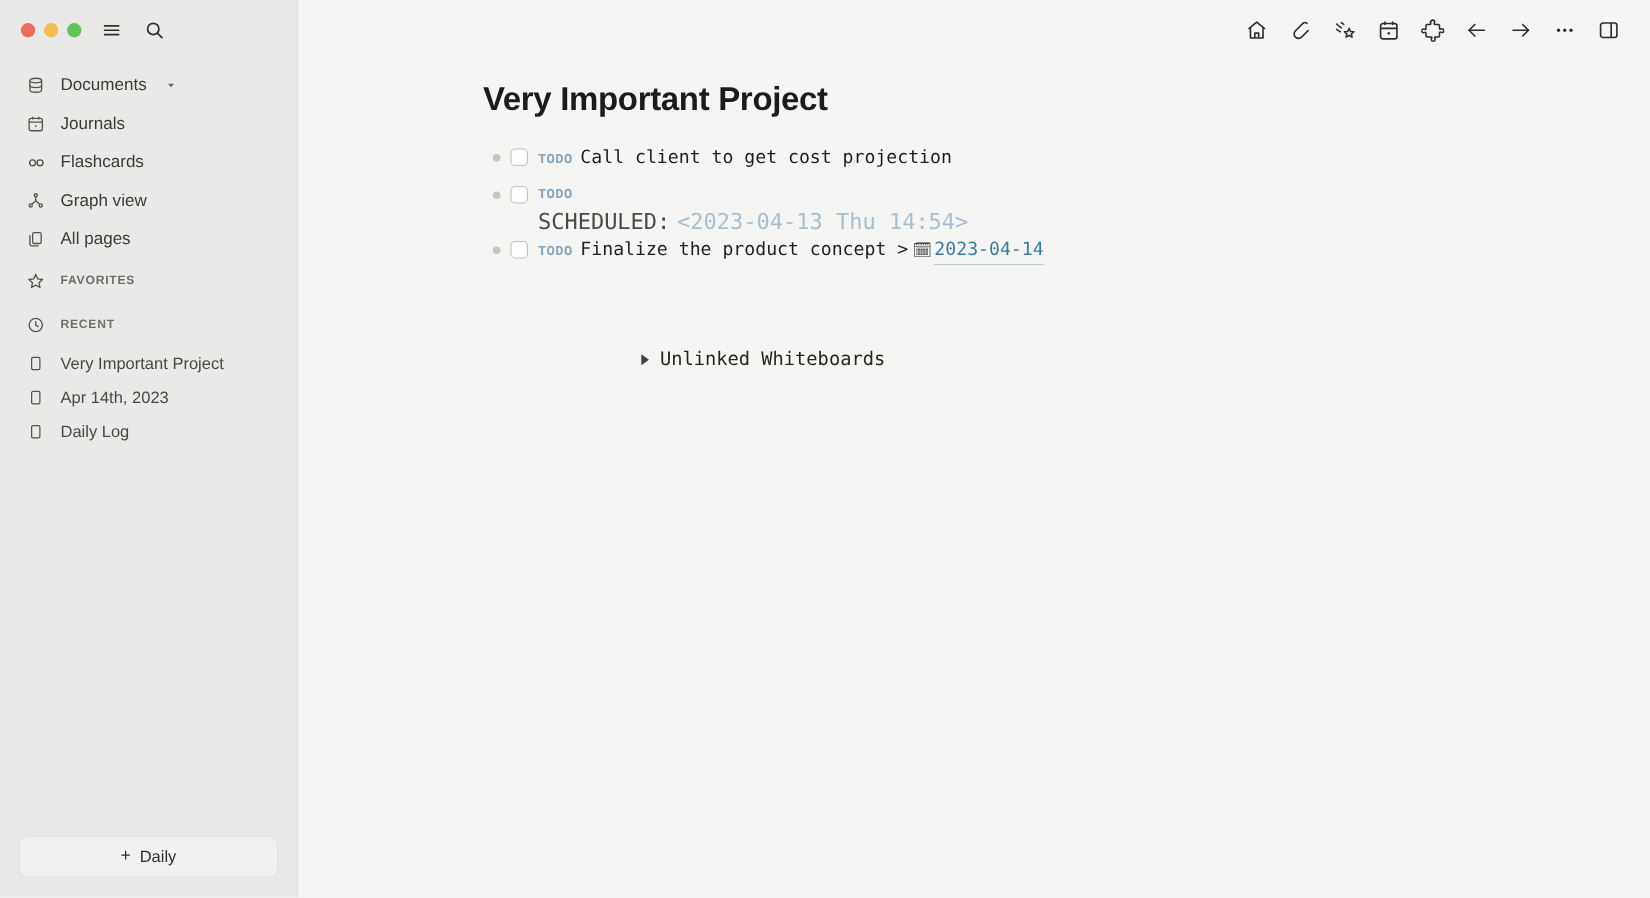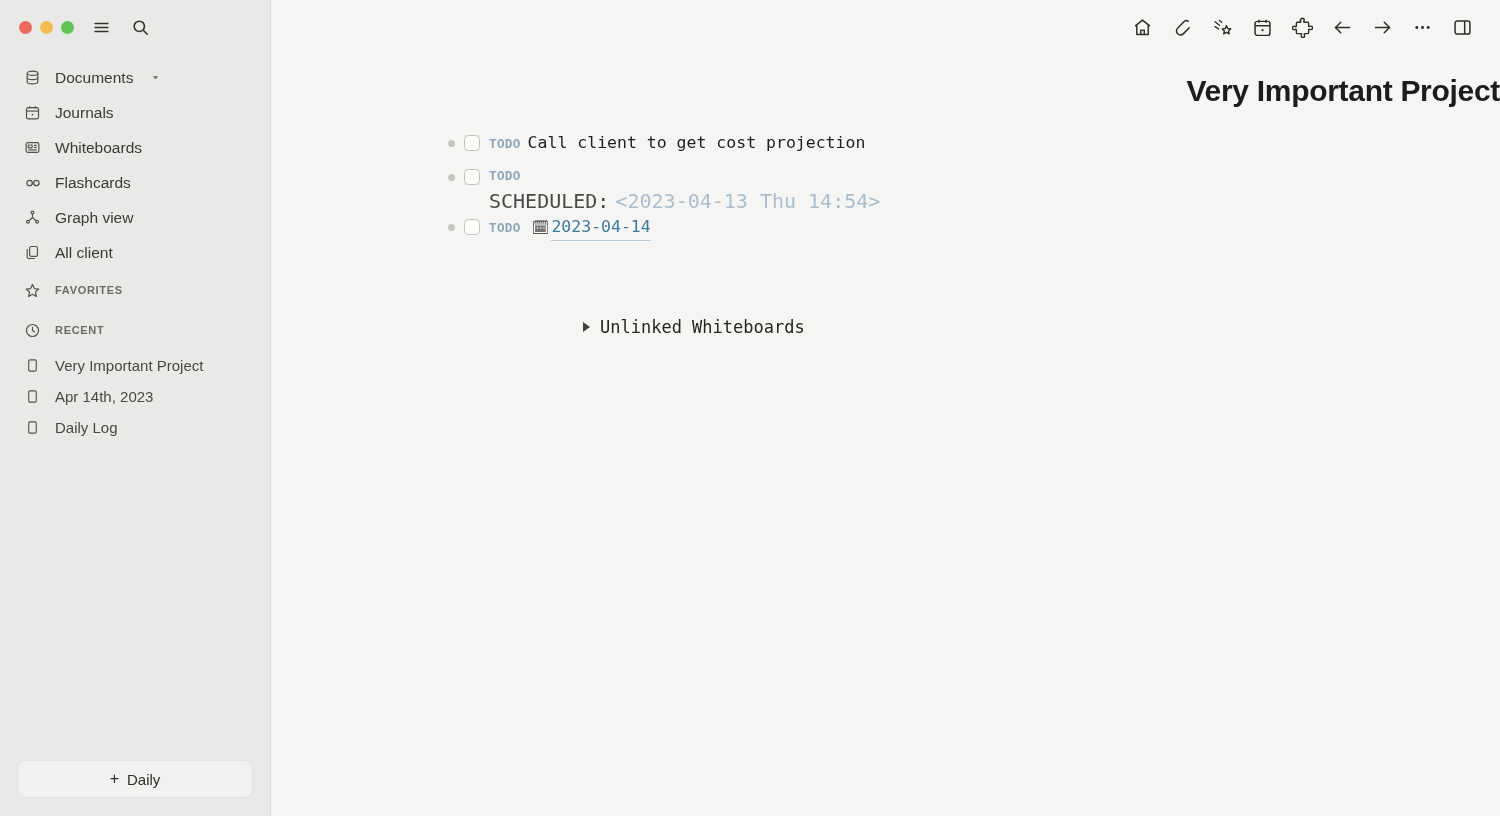--- a/index.html
+++ b/index.html
@@ -3,21 +3,21 @@
 <meta charset="utf-8">
 <style>
   * { box-sizing: border-box; margin: 0; padding: 0; }
   html, body {
     width: 1500px; height: 816px;
     overflow: hidden;
     background: #f5f5f4;
     font-family: "Liberation Sans", sans-serif;
     -webkit-font-smoothing: antialiased;
   }
-  .app { display: flex; width: 1500px; height: 816px; text-align: right; }
+  .app { display: flex; width: 1500px; height: 816px; }
 
   
   .sidebar {
     width: 271px; height: 816px;
     background: #e9e9e7;
     border-right: 1px solid #dcdcda;
     display: flex; flex-direction: column;
     position: relative;
     flex: 0 0 271px;
   }
@@ -254,32 +254,20 @@
             <rect x="3.5" y="5" width="17" height="16" rx="2.5"></rect>
             <line x1="3.5" y1="10" x2="20.5" y2="10"></line>
             <line x1="8" y1="3" x2="8" y2="6.5"></line>
               <line x1="16" y1="3" x2="16" y2="6.5"></line>
             <circle cx="12" cy="15" r="1.2" fill="currentColor" stroke="none"></circle>
           </svg>
         </span>
         <span class="ni-label">Journals</span>
       </div>
 
-      <div class="navitem">
-        <span class="ni-icon">
-          <svg width="17" height="17" viewBox="0 0 24 24" fill="none" stroke="currentColor" stroke-width="1.7">
-            <rect x="3" y="5" width="18" height="14" rx="2.5"></rect>
-            <rect x="6" y="8.5" width="5.5" height="4" rx="1"></rect>
-            <line x1="14" y1="9" x2="18" y2="9"></line>
-              <line x1="14" y1="12" x2="18" y2="12"></line>
-            <line x1="6" y1="15.5" x2="18" y2="15.5"></line>
-          </svg>
-        </span>
-        <span class="ni-label">Whiteboards</span>
-      </div>
 
       <div class="navitem">
         <span class="ni-icon">
           <svg width="18" height="18" viewBox="0 0 24 24" fill="none" stroke="currentColor" stroke-width="1.7">
             <circle cx="7.5" cy="12" r="3.6"></circle>
               <circle cx="16.5" cy="12" r="3.6"></circle>
           </svg>
         </span>
         <span class="ni-label">Flashcards</span>
       </div>
@@ -296,21 +284,21 @@
         <span class="ni-label">Graph view</span>
       </div>
 
       <div class="navitem">
         <span class="ni-icon">
           <svg width="17" height="17" viewBox="0 0 24 24" fill="none" stroke="currentColor" stroke-width="1.7">
             <rect x="8" y="3.5" width="11" height="14" rx="2"></rect>
             <path d="M15.5 20.5H7a2.5 2.5 0 0 1-2.5-2.5V7"></path>
           </svg>
         </span>
-        <span class="ni-label">All client</span>
+        <span class="ni-label">All pages</span>
       </div>
 
       <div class="section-head">
         <span class="ni-icon">
           <svg width="17" height="17" viewBox="0 0 24 24" fill="none" stroke="currentColor" stroke-width="1.7" stroke-linejoin="round">
             <polygon points="12,3.5 14.6,9.3 20.8,10 16.2,14.2 17.5,20.3 12,17.2 6.5,20.3 7.8,14.2 3.2,10 9.4,9.3"></polygon>
           </svg>
         </span>
         <span>FAVORITES</span>
       </div>
@@ -469,20 +457,21 @@
           <div class="block-row">
             <div class="bullet-col">
                 <span class="bullet"></span>
               </div>
             <div class="cb-col">
               <span class="checkbox"></span>
             </div>
             <div class="block-body">
               <div class="block-line">
                 <span class="todo-tag">TODO</span>
+                <span>Finalize the product concept &gt;</span>
                 <span class="cal-emoji">🗓</span>
                 <span class="date-link">2023-04-14</span>
               </div>
             </div>
           </div>
 
         </div>
 
         <div class="unlinked">
           <span class="tri"></span>

